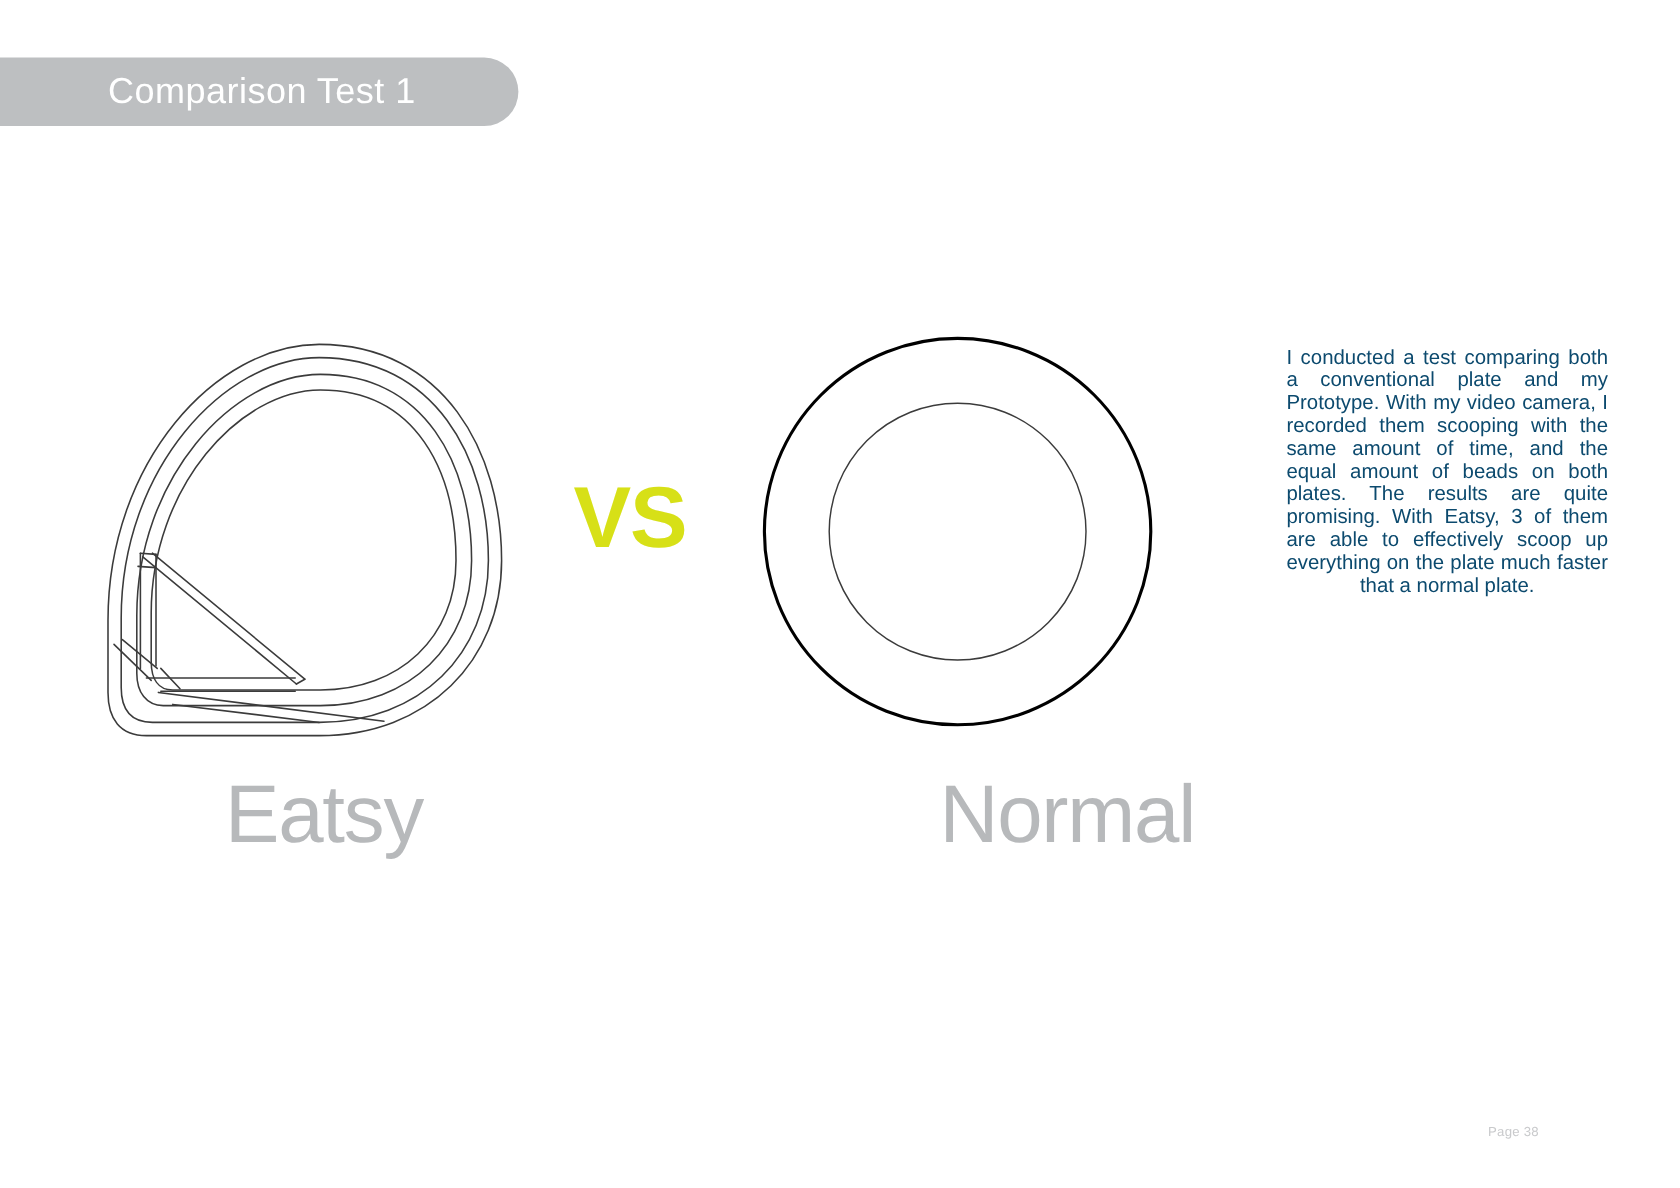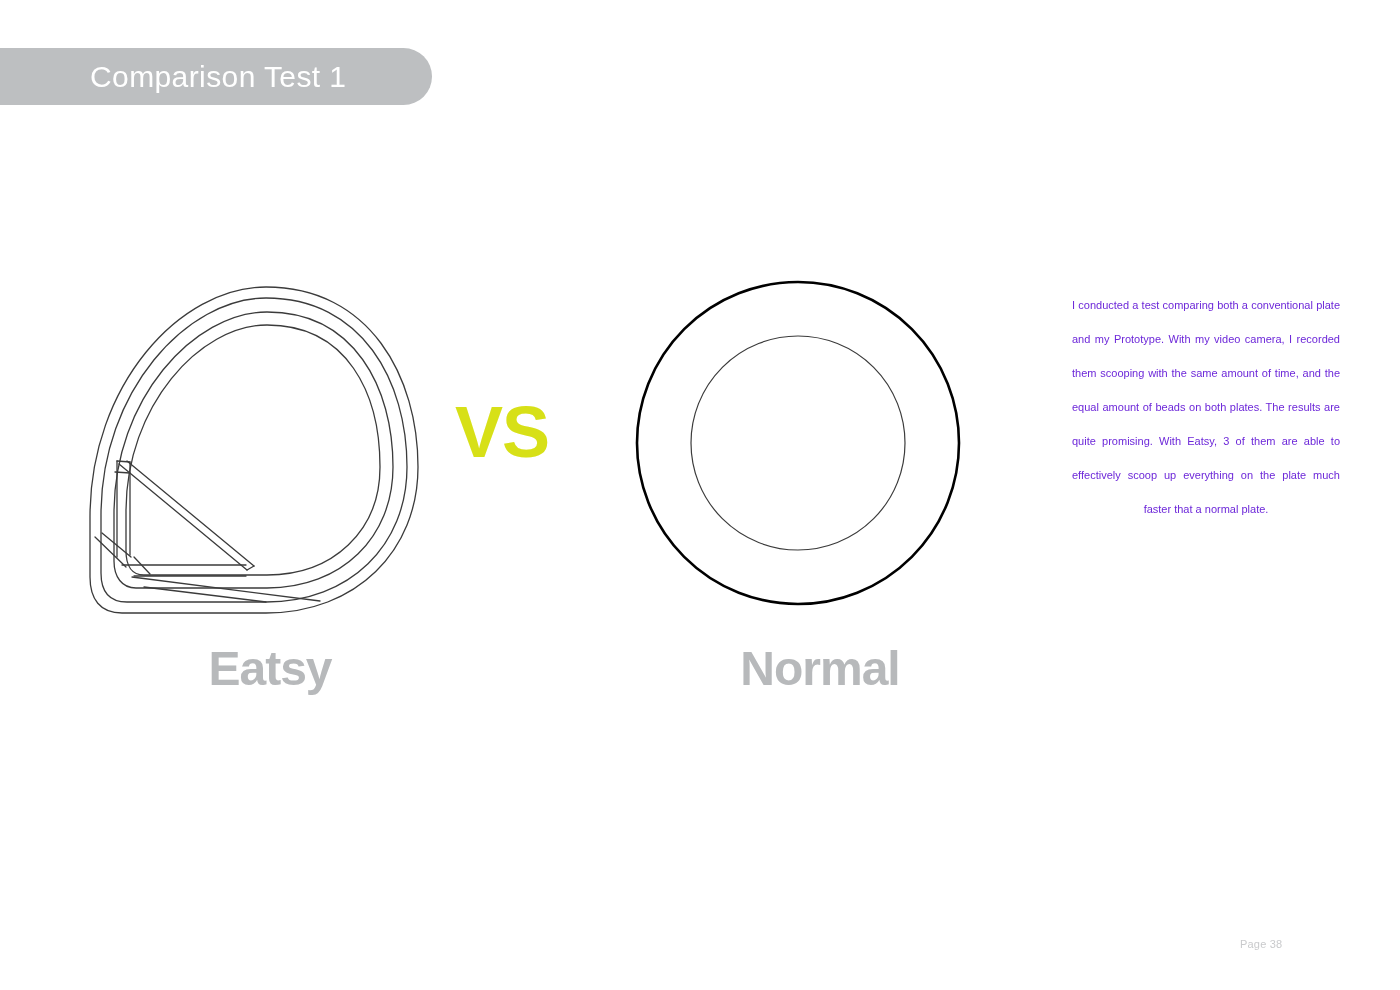--- a/index.html
+++ b/index.html
@@ -50,51 +50,52 @@
 
   .plate-figure {
     position: absolute;
   }
   #eatsy-figure  { left: 70px;  top: 265px; width: 400px; height: 380px; }
   #normal-figure { left: 620px; top: 265px; width: 360px; height: 360px; }
 
   .plate-caption {
     position: absolute;
     text-align: center;
-    font-size: 48px;
-    font-weight: bold;
+    font-size: 68px;
+    font-weight: normal;
     color: #b7b9bb;
     letter-spacing: -1px;
     line-height: 1;
     white-space: nowrap;
   }
   #eatsy-caption  { left: 60px;  top: 645px; width: 420px; }
-  #normal-caption { left: 620px; top: 645px; width: 400px; }
+  #normal-caption { left: 596px; top: 645px; width: 400px; text-align: right; }
 
   #vs-label {
     position: absolute;
     left: 455px;
     top: 396px;
     width: 140px;
+    text-align: center;
     font-size: 72px;
     font-weight: bold;
     color: #d7e017;
     letter-spacing: -1px;
     line-height: 1;
   }
 
   
   #description {
     position: absolute;
     left: 1072px;
     top: 288px;
     width: 268px;
-    font-size: 11px;
-    line-height: 34px;
-    color: #6d28d9;
+    font-size: 17px;
+    line-height: 19px;
+    color: #0c4a6e;
     text-align: justify;
     text-align-last: center;
     hyphens: manual;
   }
 
   
   #page-number {
     position: absolute;
     left: 1240px;
     top: 938px;

